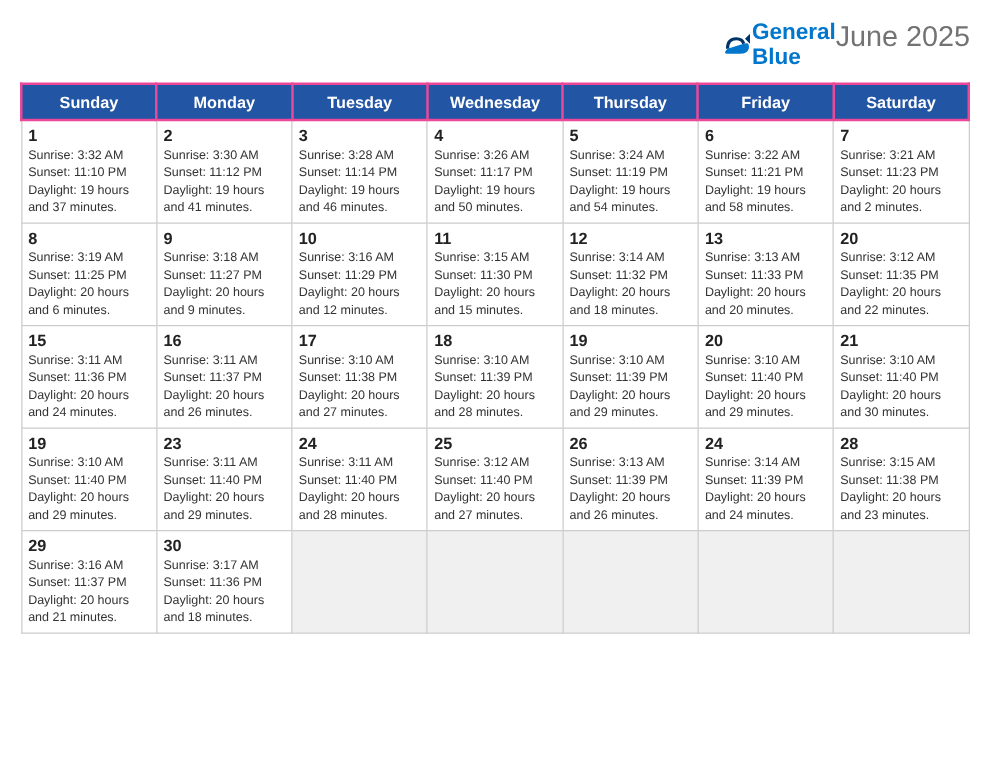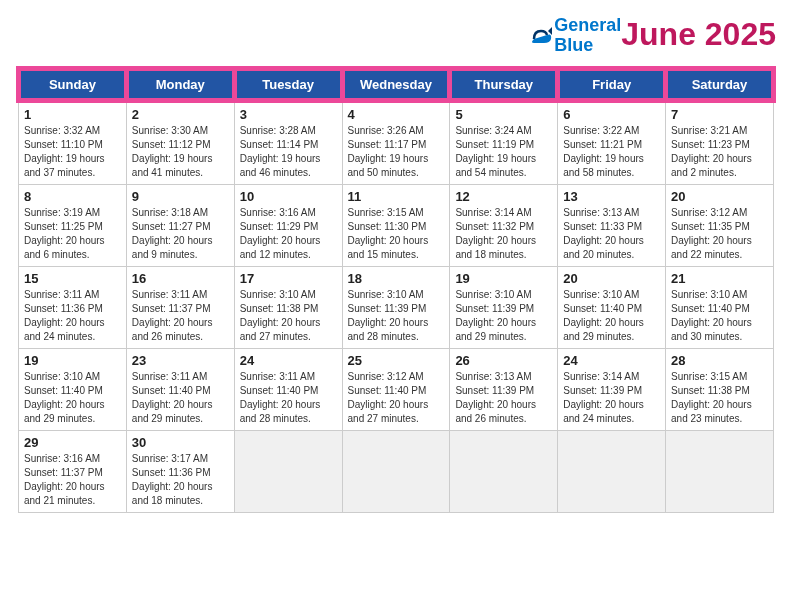--- a/index.html
+++ b/index.html
@@ -31,41 +31,41 @@
     }
     .logo-icon {
       width: 22px;
       height: 22px;
       margin-right: 2px;
     }
     .title-block {
       text-align: right;
     }
     .title-block h1 {
-      font-size: 32px;
-      color: #be185d;
-      font-weight: bold;
+      font-size: 23px;
+      color: #737373;
+      font-weight: normal;
     }
     .title-block p {
       font-size: 14px;
       color: #555;
     }
     table {
       width: 100%;
       border-collapse: collapse;
       table-layout: fixed;
     }
     thead tr th {
       background-color: #2255a4;
       color: #fff;
       text-align: center;
       padding: 6px 4px;
       font-size: 13px;
       font-weight: bold;
-      border: 5px solid #ec4899;
+      border: 2px solid #ec4899;
     }
     tbody tr td {
       border: 1px solid #ccc;
       vertical-align: top;
       padding: 4px 5px;
       font-size: 10.5px;
       color: #222;
       background: #fff;
       height: 80px;
     }

